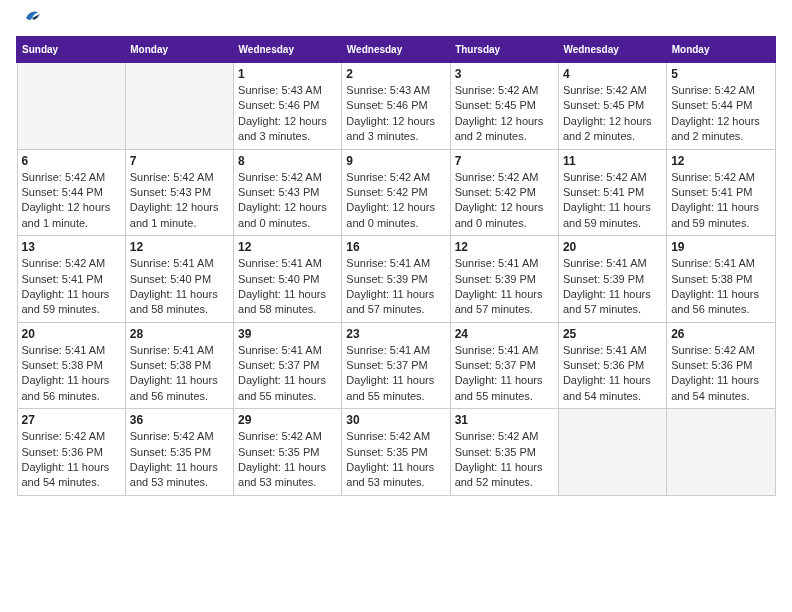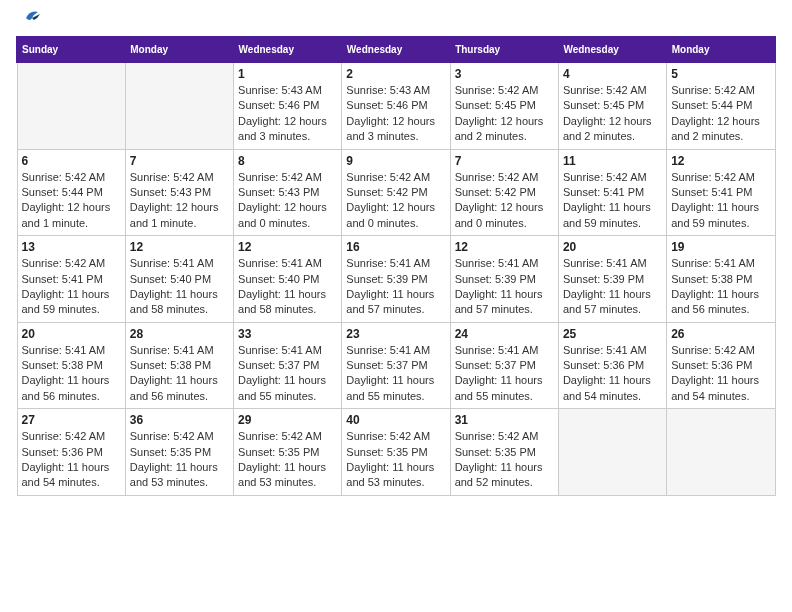--- a/index.html
+++ b/index.html
@@ -240,21 +240,21 @@
 Sunset: 5:38 PM
 Daylight: 11 hours and 56 minutes.</div>
         </td>
         <td>
           <span class="day-num">28</span>
           <div class="day-info">Sunrise: 5:41 AM
 Sunset: 5:38 PM
 Daylight: 11 hours and 56 minutes.</div>
         </td>
         <td>
-          <span class="day-num">33</span>
+          <span class="day-num">39</span>
           <div class="day-info">Sunrise: 5:41 AM
 Sunset: 5:37 PM
 Daylight: 11 hours and 55 minutes.</div>
         </td>
         <td>
           <span class="day-num">23</span>
           <div class="day-info">Sunrise: 5:41 AM
 Sunset: 5:37 PM
 Daylight: 11 hours and 55 minutes.</div>
         </td>
@@ -290,21 +290,21 @@
 Sunset: 5:35 PM
 Daylight: 11 hours and 53 minutes.</div>
         </td>
         <td>
           <span class="day-num">29</span>
           <div class="day-info">Sunrise: 5:42 AM
 Sunset: 5:35 PM
 Daylight: 11 hours and 53 minutes.</div>
         </td>
         <td>
-          <span class="day-num">40</span>
+          <span class="day-num">30</span>
           <div class="day-info">Sunrise: 5:42 AM
 Sunset: 5:35 PM
 Daylight: 11 hours and 53 minutes.</div>
         </td>
         <td>
           <span class="day-num">31</span>
           <div class="day-info">Sunrise: 5:42 AM
 Sunset: 5:35 PM
 Daylight: 11 hours and 52 minutes.</div>
         </td>

